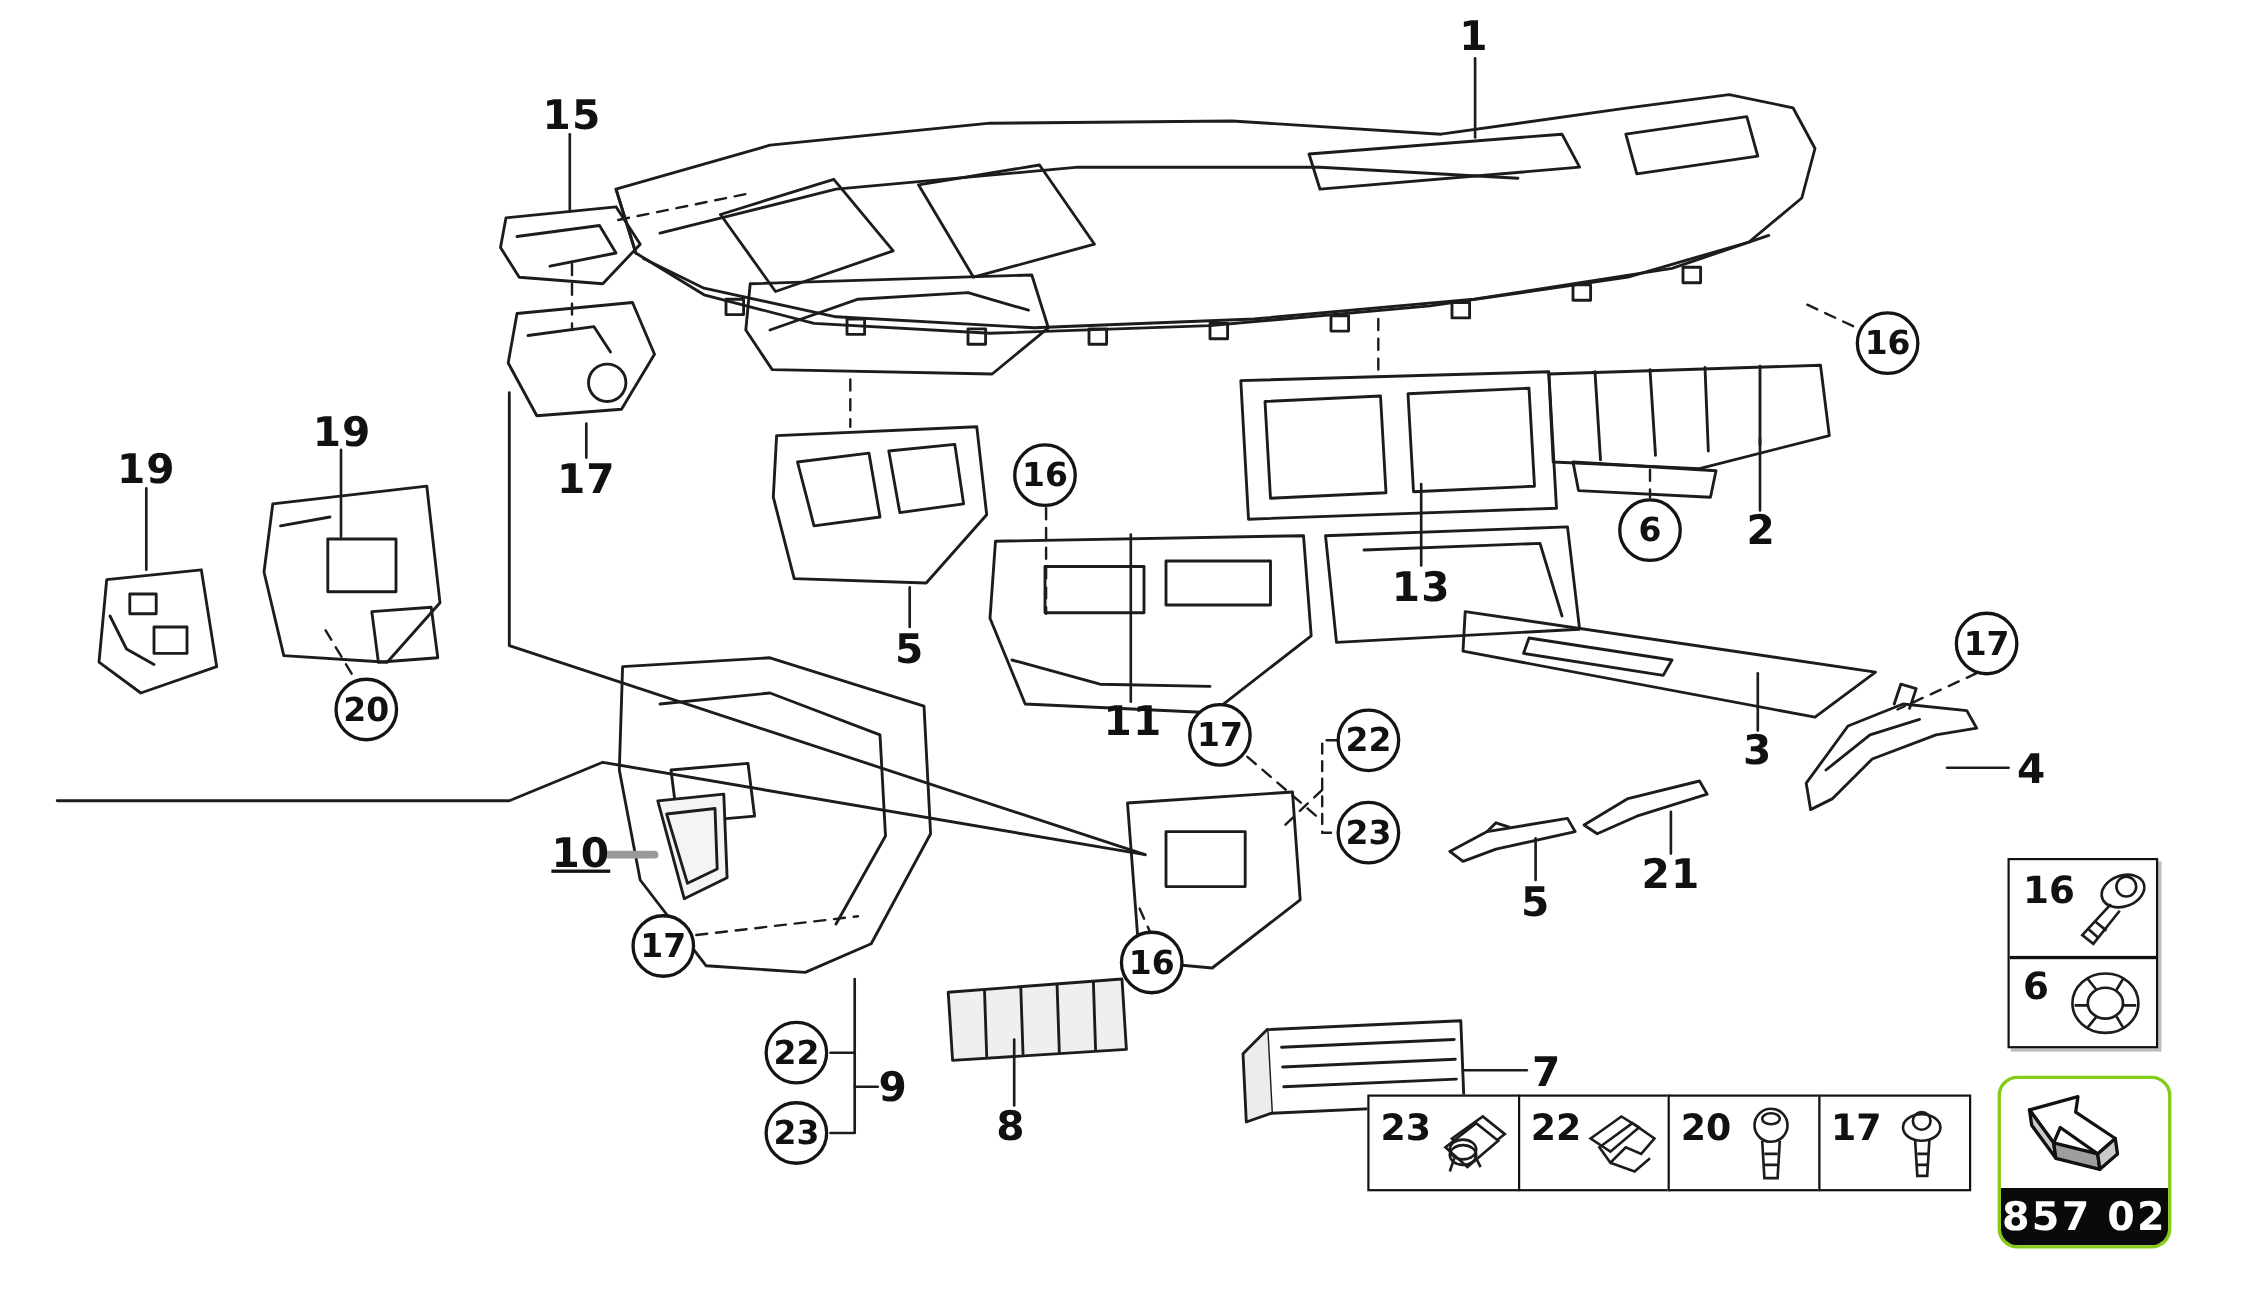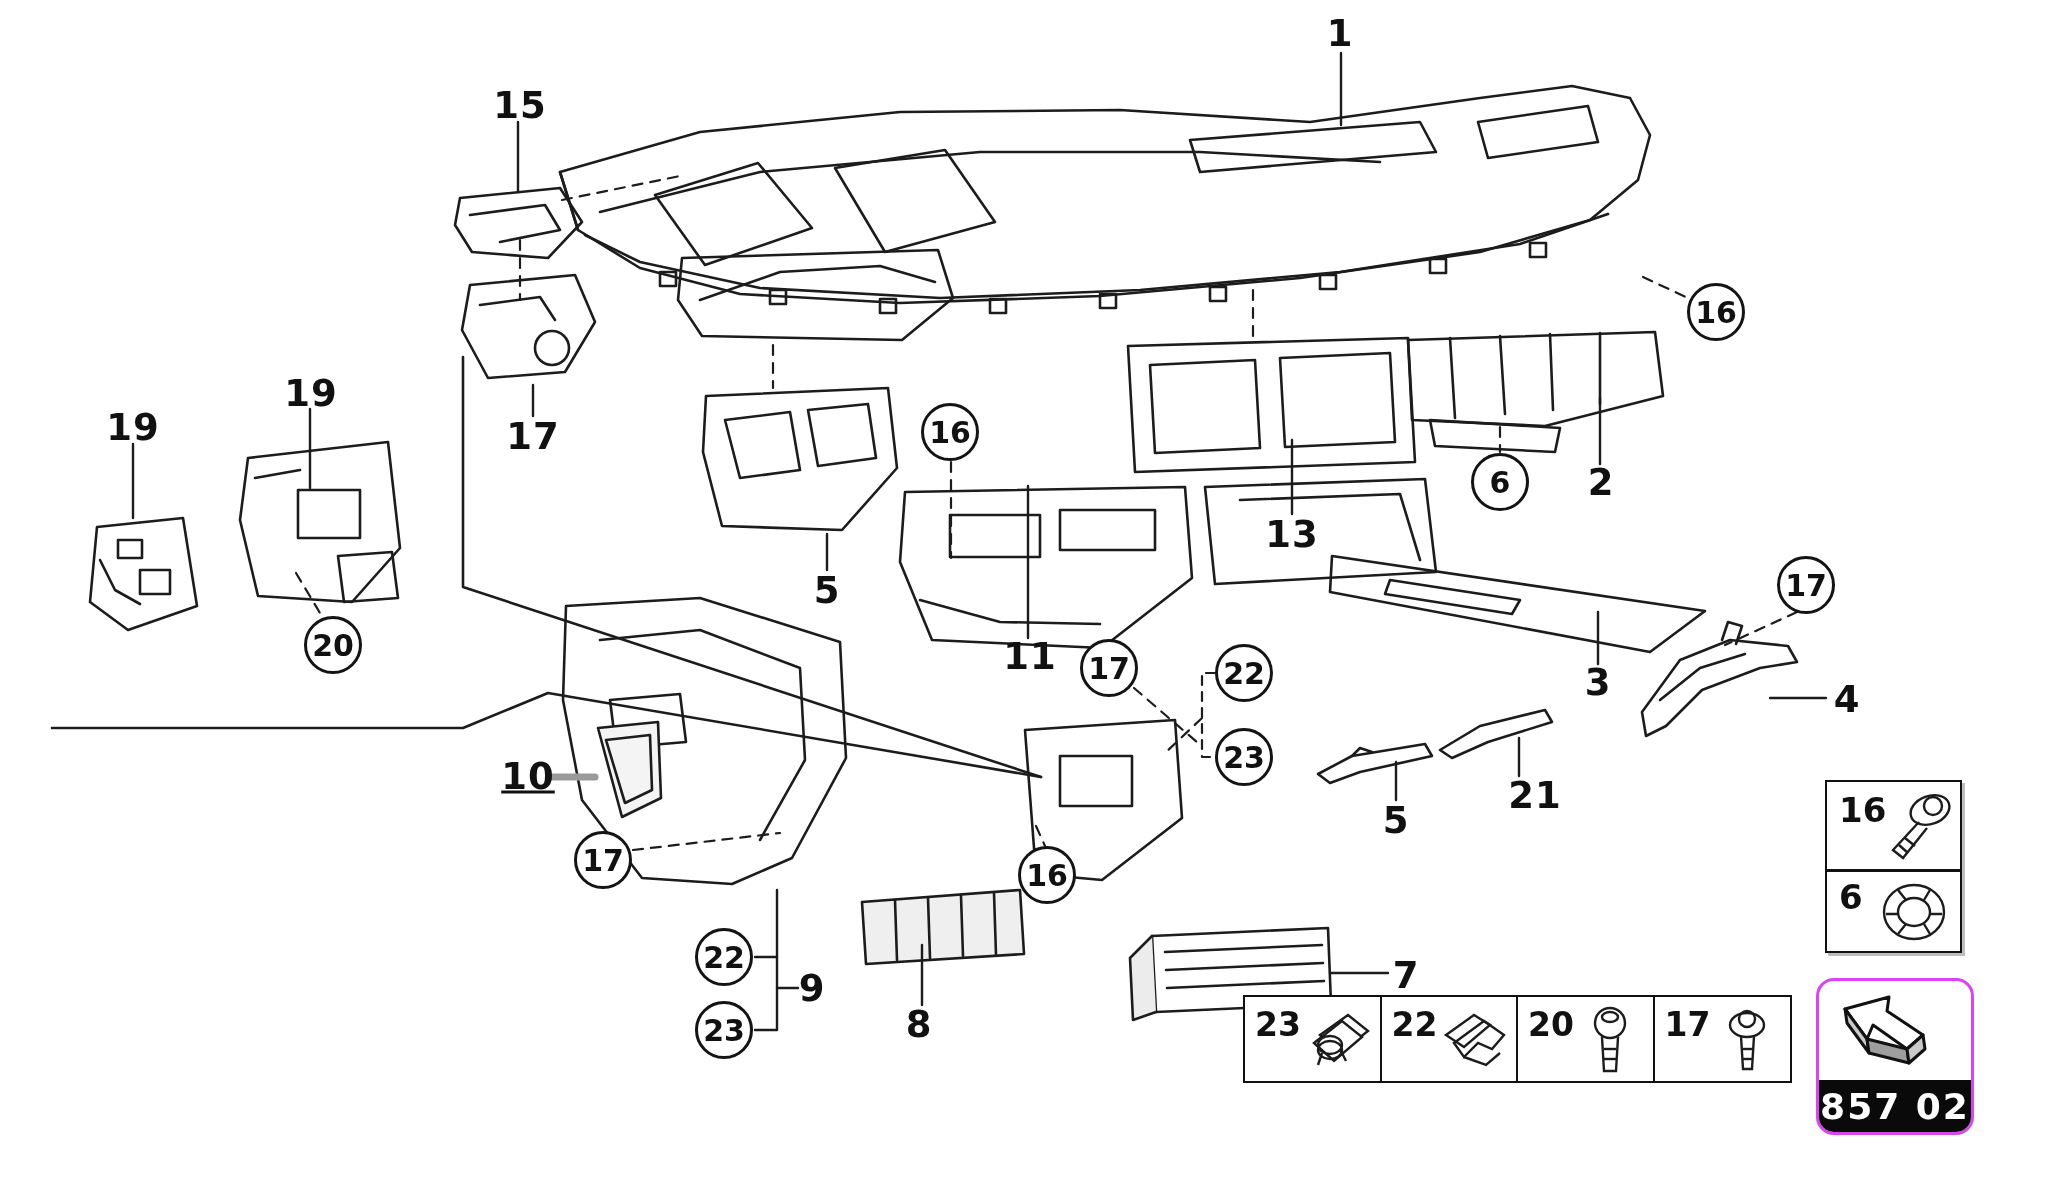--- a/index.html
+++ b/index.html
@@ -27,21 +27,21 @@
   .colbox{
     position:absolute;left:1825px;top:780px;width:137px;height:173px;
     border:2.5px solid #111;box-sizing:border-box;background:#fff;
     box-shadow:3px 3px 0 #bdbdbd;
   }
   .colbox .divider{position:absolute;left:0;right:0;top:87px;height:2.5px;background:#111;}
   .colbox .num16{position:absolute;left:12px;top:8px;font-weight:bold;font-size:34px;color:#111;}
   .colbox .num6{position:absolute;left:12px;top:95px;font-weight:bold;font-size:34px;color:#111;}
   .plate{
     position:absolute;left:1816px;top:978px;width:158px;height:157px;
-    border:3px solid #d946ef;border-radius:18px;background:#fff;box-sizing:border-box;overflow:hidden;
+    border:3px solid #84cc16;border-radius:18px;background:#fff;box-sizing:border-box;overflow:hidden;
   }
   .plate .band{
     position:absolute;left:0;right:0;bottom:0;height:52px;background:#0a0a0a;
     display:flex;align-items:center;justify-content:center;
     color:#fff;font-weight:bold;font-size:36px;letter-spacing:2px;
   }
   .icon-abs{position:absolute;}
 </style>
 </head>
 <body>
@@ -240,21 +240,21 @@
   <div class="lbl" style="left:919px;top:1024px;">8</div>
   <div class="lbl" style="left:812px;top:988px;">9</div>
   <div class="lbl" style="left:528px;top:776px;text-decoration:underline;">10</div>
   <div class="lbl" style="left:1030px;top:656px;">11</div>
   <div class="lbl" style="left:827px;top:590px;">5</div>
   <div class="lbl" style="left:1292px;top:534px;">13</div>
   <div class="lbl" style="left:533px;top:436px;">17</div>
   <div class="lbl" style="left:520px;top:105px;">15</div>
   <div class="lbl" style="left:133px;top:427px;">19</div>
   <div class="lbl" style="left:311px;top:393px;text-align:center;">19</div>
-  <div class="lbl" style="left:1519px;top:795px;margin-left:16px;">21</div>
+  <div class="lbl" style="left:1519px;top:795px;">21</div>
 
   <div class="circ" style="left:1471px;top:453px;">
       <span>6</span>
     </div>
   <div class="circ" style="left:921px;top:403px;">
       <span>16</span>
     </div>
   <div class="circ" style="left:1687px;top:283px;">
       <span>16</span>
     </div>

